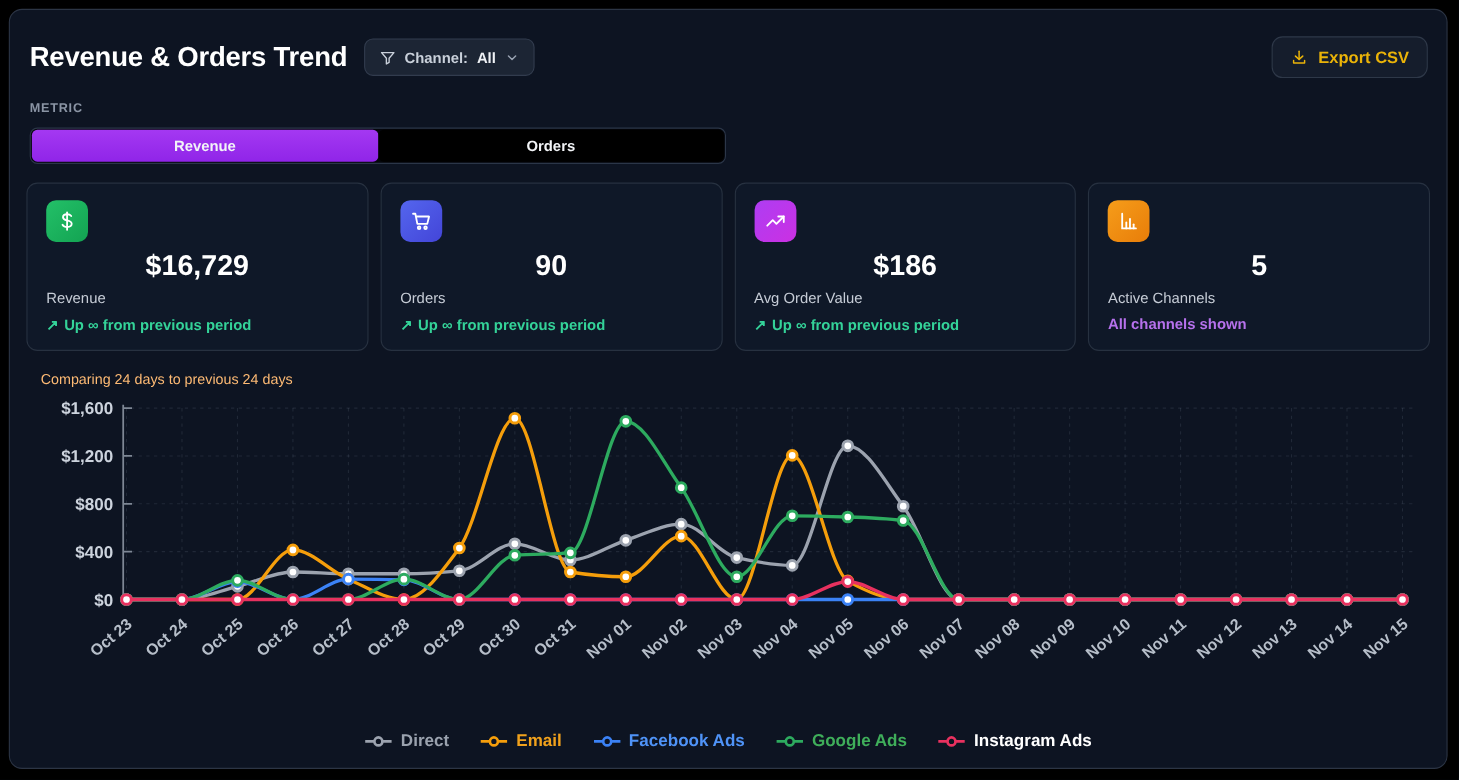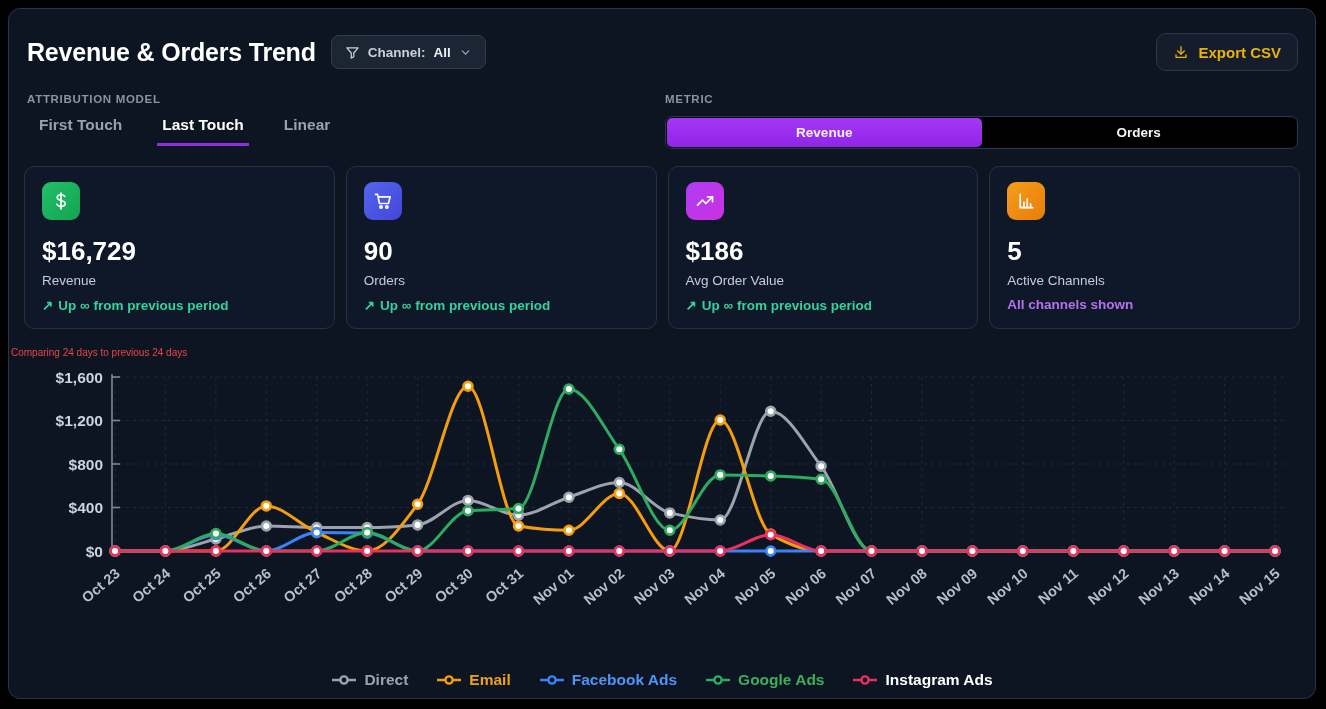--- a/index.html
+++ b/index.html
@@ -37,25 +37,25 @@
   .tab.active{color:#ffffff;}
   .seg{display:flex; height:33px; border:1px solid #2b3648; border-radius:7px;
        background:#04060b; overflow:hidden; padding:1px;}
   .seg .opt{flex:1; display:flex; align-items:center; justify-content:center;
        font-size:13.5px; font-weight:700; color:#f2f4f7; background:#000;
        border-radius:5px; cursor:pointer;}
   
   .kpis{display:grid; grid-template-columns:repeat(4,1fr); gap:11px; margin:17px 15px 0;}
   .card{background:#0f1828; border:1px solid #273140; border-radius:10px; padding:15px 17px;}
   .kicon{width:38px; height:38px; border-radius:9px; display:flex; align-items:center; justify-content:center;}
-  .kval{font-size:26px; font-weight:700; color:#ffffff; margin-top:16px;}
+  .kval{font-size:26px; font-weight:700; color:#ffffff; margin-top:6px;text-align:center;}
   .klab{font-size:13.5px; color:#c6ccd6; margin-top:6px;}
   .knote{font-size:13.5px; font-weight:700; margin-top:9px; display:flex; align-items:center; gap:5px;}
   
-  .cmpnote{margin:18px 0 0 2px; font-size:10px; color:#ef4444;}
+  .cmpnote{margin:18px 0 0 28px; font-size:13px; color:#fdba74;}
   .chartwrap{position:relative; margin-top:3px; height:302px;}
   .chartwrap svg{display:block;}
   .ylab{fill:#ccd3dd; font-size:15.5px; font-weight:700; text-anchor:end; font-family:"Liberation Sans",sans-serif;}
   .xlab{fill:#b6bec9; font-size:14.5px; font-weight:600; text-anchor:end; font-family:"Liberation Sans",sans-serif;}
   .grid{stroke:rgba(148,163,184,0.14); stroke-width:1; stroke-dasharray:3 4;}
   .axis{stroke:#7e8795; stroke-width:1.6;}
   
   .legend{display:flex; justify-content:center; align-items:center; gap:28px; margin-top:8px;}
   .litem{display:flex; align-items:center; gap:7px; font-size:15.5px; font-weight:600; cursor:pointer;}
 </style>
@@ -87,28 +87,20 @@
             <path d="M12 4v11"></path>
             <path d="M7 10.5L12 15l5-4.5"></path>
             <path d="M4.5 16.5V20h15v-3.5"></path>
           </svg>
         </span>
       <span>Export CSV</span>
     </button>
   </div>
 
   <div class="controls">
-    <div class="col-left">
-      <div class="eyebrow">ATTRIBUTION MODEL</div>
-      <div class="tabs" id="attr-tabs">
-          <div class="tab">First Touch</div>
-          <div class="tab active" style="border-bottom-color: rgb(141, 46, 230);">Last Touch</div>
-          <div class="tab">Linear</div>
-        </div>
-    </div>
     <div class="col-right">
       <div class="eyebrow">METRIC</div>
       <div class="seg" id="metric-toggle">
           <div class="opt" style="background: linear-gradient(rgb(164, 56, 242), rgb(144, 37, 232));">Revenue</div>
           <div class="opt">Orders</div>
         </div>
     </div>
   </div>
 
   <div class="kpis" id="kpi-row">

